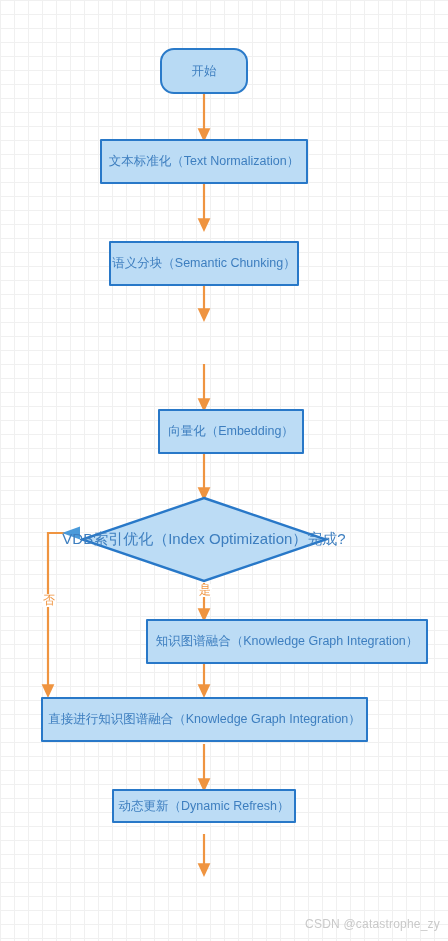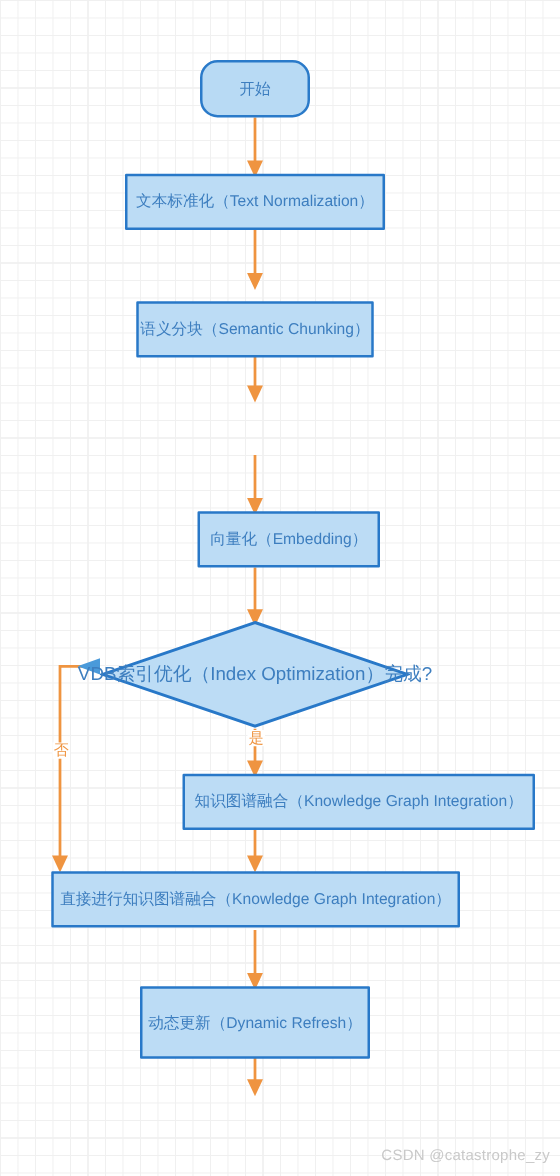--- a/index.html
+++ b/index.html
@@ -170,21 +170,21 @@
   </div>
 
   <div class="node process" style="left:146px; top:619px; width:282px; height:45px;">
     <span>知识图谱融合（Knowledge Graph Integration）</span>
   </div>
 
   <div class="node process" style="left:41px; top:697px; width:327px; height:45px;">
     <span>直接进行知识图谱融合（Knowledge Graph Integration）</span>
   </div>
 
-  <div class="node process" style="left:112px; top:789px; width:184px; height:58px;">
+  <div class="node process" style="left:112px; top:789px; width:184px; height:34px;">
     <span>动态更新（Dynamic Refresh）</span>
   </div>
 
 
   <div class="watermark">
     <span>CSDN @catastrophe_zy</span>
   </div>
 
 </div>
 

